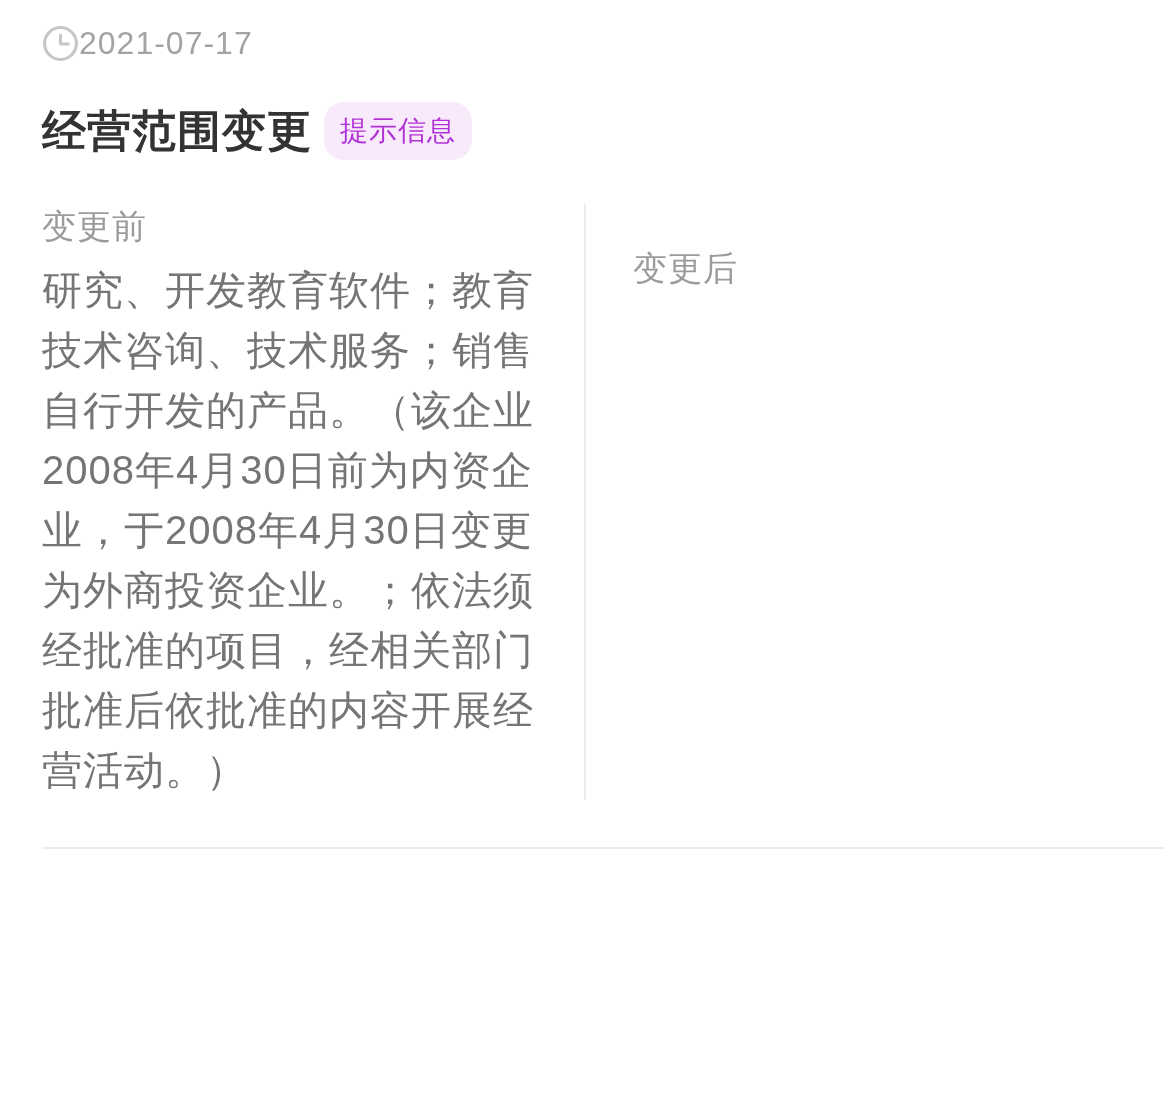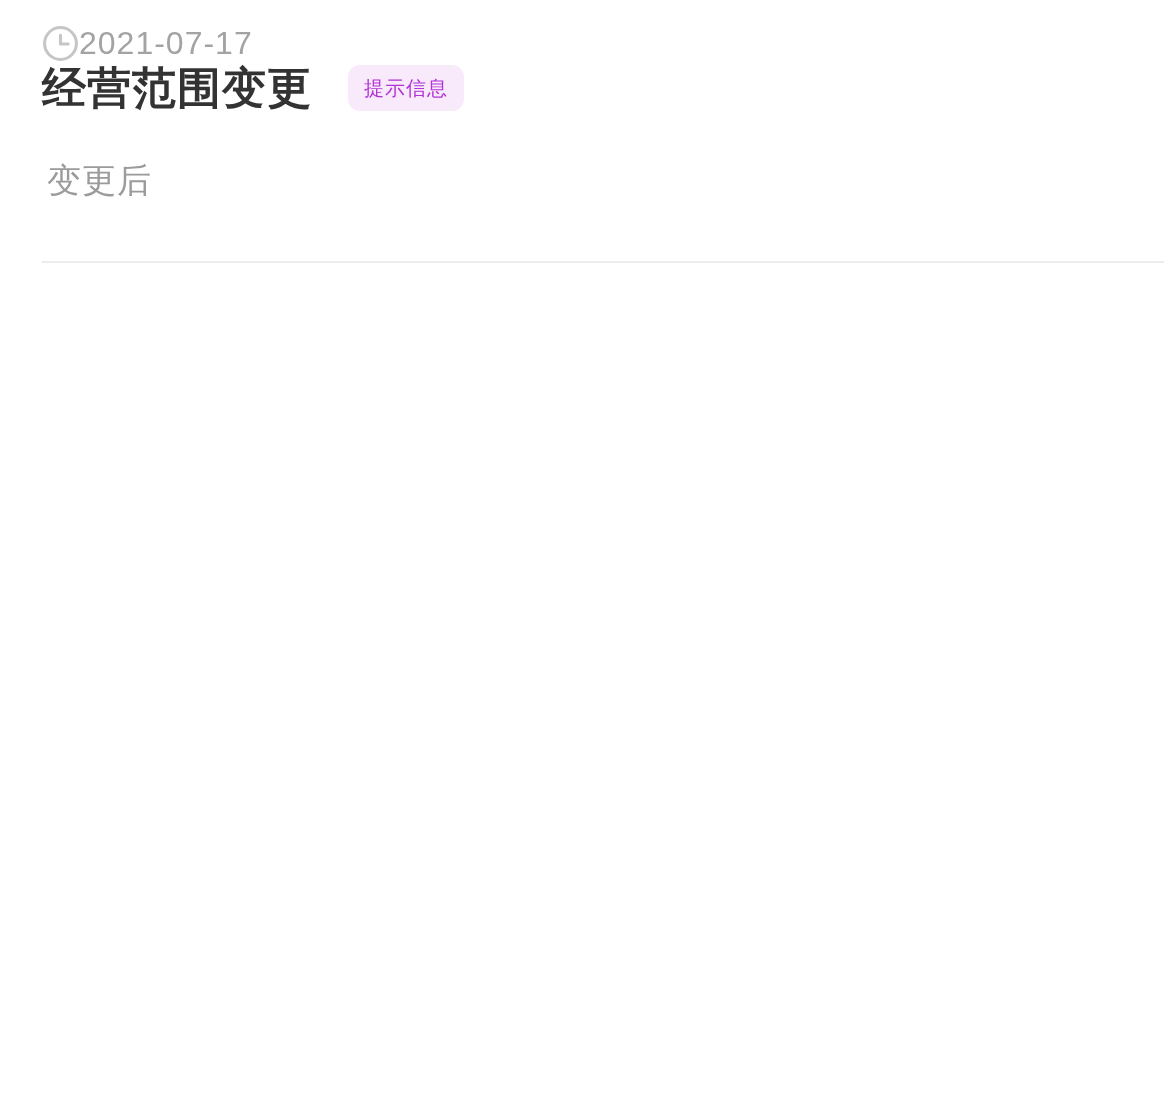--- a/index.html
+++ b/index.html
@@ -28,43 +28,43 @@
     display:flex;align-items:center;
     padding:0 42px;height:38px;
   }
   .clock{width:37px;height:37px;flex:0 0 auto;display:block;}
   .date{
     font-size:32px;color:var(--date-text,#a3a3a3);
     letter-spacing:1px;line-height:38px;
   }
   
   .title-row{
-    display:flex;align-items:center;gap:36px;
-    padding:0 42px;
+    display:flex;align-items:center;gap:12px;
+    padding:0 42px;margin-top:40px;
   }
   .page-title{
     margin:0;font-size:44px;line-height:52px;
     font-weight:600;color:var(--title-text,#333);
     letter-spacing:1px;
   }
   .badge{
-    font-size:20px;line-height:32px;
+    font-size:28px;line-height:32px;
     color:var(--badge-text,#b133d6);
     background:var(--badge-bg,#f8e9fb);
-    padding:7px 16px;border-radius:12px;
+    padding:13px 16px;border-radius:20px;
     letter-spacing:1px;white-space:nowrap;
   }
   
   .cols{display:flex;margin-top:44px;align-items:stretch;}
   .col{box-sizing:border-box;}
   .col-before{
     width:587px;padding:0 44px 0 42px;
     border-right:2px solid var(--divider,#ececec);
   }
-  .col-after{width:585px;padding:0 40px 0 47px;}
+  .col-after{width:585px;padding:0 40px 0 47px;margin-top:42px;}
   .col-label{
     font-size:34px;line-height:44px;
     color:var(--muted-text,#9b9b9b);
     letter-spacing:1px;margin:0 0 12px 0;
   }
   .col-body{
     margin:0;font-size:40px;line-height:60px;
     color:var(--body-text,#757575);
     letter-spacing:1px;
     word-break:normal;overflow-wrap:break-word;
@@ -89,20 +89,24 @@
     <span class="date">2021-07-17</span>
   </div>
 
   <div class="title-row">
     <h1 class="page-title">经营范围变更</h1>
     <span class="badge">提示信息</span>
   </div>
 
   <div class="cols">
 
+    <section class="col col-before">
+      <div class="col-label">变更前</div>
+      <p class="col-body"><span class="seg" data-hl="false">研究、开发教育软件；教育技术咨询、技术服务；销售自行开发的产品。（该企业2008年4月30日前为内资企业，于2008年4月30日变更为外商投资企业。；依法须经批准的项目，经相关部门批准后依批准的内容开展经营活动。）</span></p>
+    </section>
 
     <section class="col col-after">
       <div class="col-label">变更后</div>
     </section>
 
   </div>
 
   <div class="bottom-divider"></div>
 
 </div>

